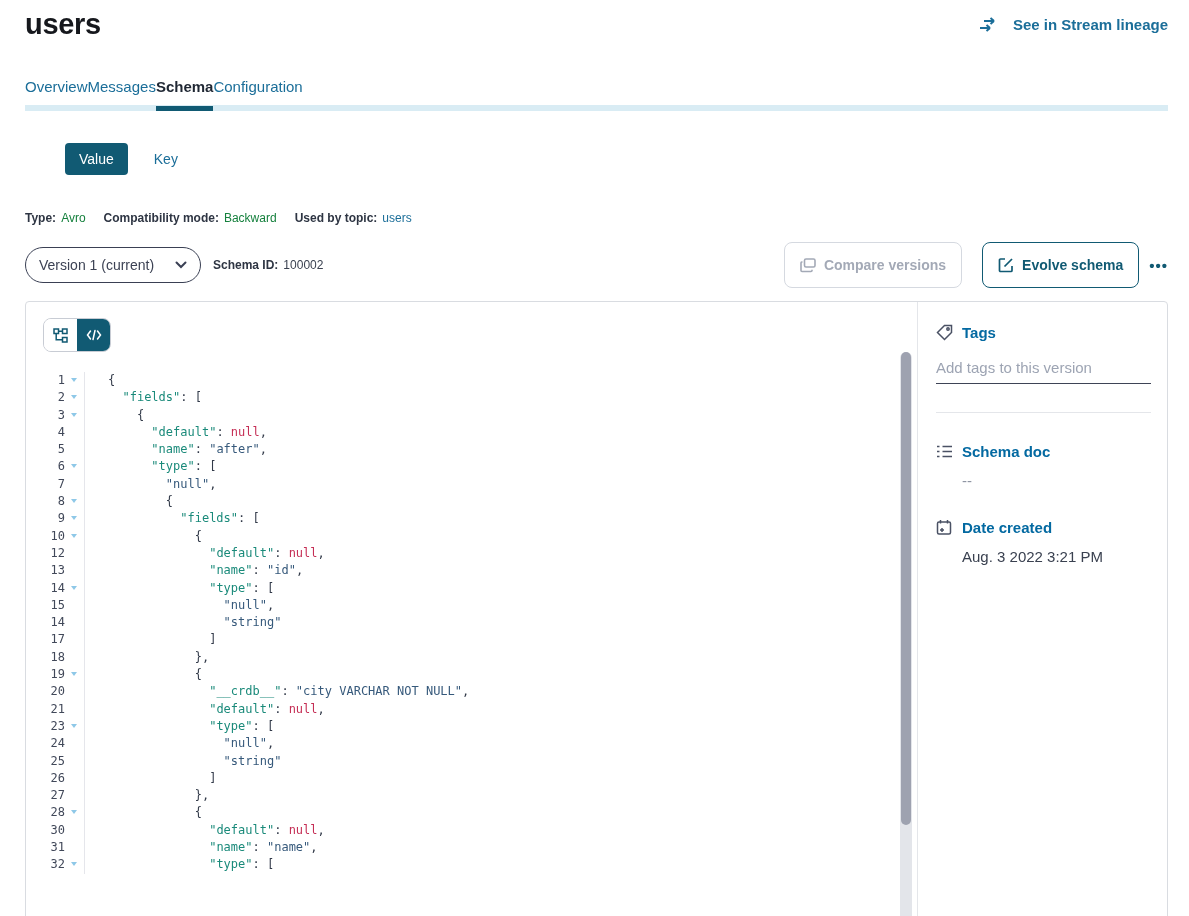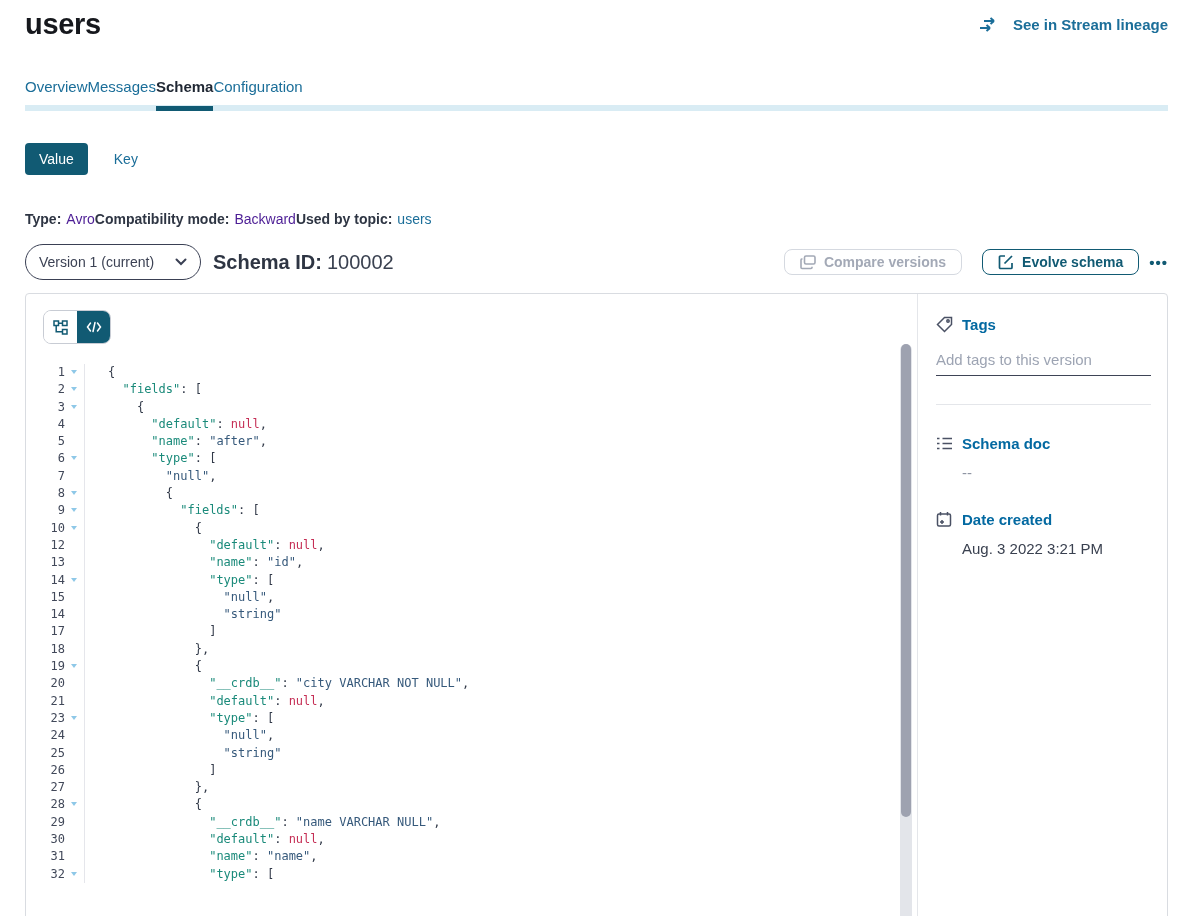--- a/index.html
+++ b/index.html
@@ -13,40 +13,40 @@
   .lineage-link { display:flex; align-items:center; gap:15px; margin-top:8px;
     color:#1B6E99; font-size:15px; font-weight:700; cursor:pointer; }
 
   
   .tabstrip { display:flex; position:relative; margin-top:37px; }
   .tab { font-size:15px; color:#1B6E99; padding-bottom:16px; position:relative; z-index:1; cursor:pointer; }
   .tab.active { color:#1F2733; font-weight:700; box-shadow: inset 0 -5px 0 #115A73; }
   .tabbar { position:absolute; left:0; right:0; bottom:0; height:6px; background:#D9ECF4; }
 
   
-  .vk-row { margin-top:32px; display:flex; align-items:center; }
+  .vk-row { margin-top:32px; display:flex; align-items:center;margin-left:40px; }
   .value-btn { background:#115A73; color:#fff; border:none; border-radius:4px;
     font-family:inherit; font-size:14px; padding:8px 14px; cursor:pointer; }
   .key-link { margin-left:26px; color:#1B6E99; font-size:14px; cursor:pointer; }
 
   
-  .meta-row { margin-top:36px; display:flex; font-size:14px; }
+  .meta-row { margin-top:36px; display:flex; gap:18px; font-size:12px; }
   .meta-item { display:flex; gap:5px; }
   .meta-label { font-weight:700; color:#2E3543; }
-  .meta-value { color:#4c1d95; }
+  .meta-value { color:#15803d; }
   .meta-value.link { color:#1B6E99; cursor:pointer; }
 
   
   .version-row { margin-top:17px; display:flex; align-items:center; }
   .version-select { width:176px; height:36px; border:1px solid #3A4054; border-radius:18px;
     display:flex; align-items:center; justify-content:space-between; padding:0 13px;
     font-size:14px; color:#3C4254; background:#fff; cursor:pointer; }
-  .schema-id { margin-left:12px; font-size:20px; display:flex; gap:5px; }
+  .schema-id { margin-left:12px; font-size:12px; display:flex; gap:5px; }
   .spacer { flex:1; }
-  .btn { height:26px; border-radius:8px; background:#fff; font-family:inherit;
+  .btn { height:46px; border-radius:8px; background:#fff; font-family:inherit;
     font-size:14px; font-weight:700; display:flex; align-items:center; gap:8px; padding:0 15px; cursor:pointer; }
   .btn.compare { border:1px solid #D5D9E0; color:#A3A9B6; margin-right:20px; cursor:default; }
   .btn.evolve { border:1px solid #115A73; color:#115A73; }
   .more-btn { border:none; background:none; color:#115A73; font-size:15px; font-weight:800;
     letter-spacing:1px; margin-left:10px; cursor:pointer; }
 
   
   .card { margin-top:13px; border:1px solid #D9DCE1; border-radius:4px; height:700px;
     display:flex; overflow:hidden; }
   .code-pane { flex:1; position:relative; padding-top:16px; }
@@ -211,21 +211,20 @@
           <div class="code-line"><span class="ln">18</span><span class="foldcol"></span><span class="codetext"><span class="tok-p">            },</span></span></div>
           <div class="code-line"><span class="ln">19</span><span class="foldcol"><span class="fold-tri"></span></span><span class="codetext"><span class="tok-p">            {</span></span></div>
           <div class="code-line"><span class="ln">20</span><span class="foldcol"></span><span class="codetext"><span class="tok-p">              </span><span class="tok-k">"__crdb__"</span><span class="tok-p">: </span><span class="tok-s">"city VARCHAR NOT NULL"</span><span class="tok-p">,</span></span></div>
           <div class="code-line"><span class="ln">21</span><span class="foldcol"></span><span class="codetext"><span class="tok-p">              </span><span class="tok-k">"default"</span><span class="tok-p">: </span><span class="tok-n">null</span><span class="tok-p">,</span></span></div>
           <div class="code-line"><span class="ln">23</span><span class="foldcol"><span class="fold-tri"></span></span><span class="codetext"><span class="tok-p">              </span><span class="tok-k">"type"</span><span class="tok-p">: [</span></span></div>
           <div class="code-line"><span class="ln">24</span><span class="foldcol"></span><span class="codetext"><span class="tok-p">                </span><span class="tok-s">"null"</span><span class="tok-p">,</span></span></div>
           <div class="code-line"><span class="ln">25</span><span class="foldcol"></span><span class="codetext"><span class="tok-p">                </span><span class="tok-s">"string"</span></span></div>
           <div class="code-line"><span class="ln">26</span><span class="foldcol"></span><span class="codetext"><span class="tok-p">              ]</span></span></div>
           <div class="code-line"><span class="ln">27</span><span class="foldcol"></span><span class="codetext"><span class="tok-p">            },</span></span></div>
           <div class="code-line"><span class="ln">28</span><span class="foldcol"><span class="fold-tri"></span></span><span class="codetext"><span class="tok-p">            {</span></span></div>
-          <div class="code-line"><span class="ln">29</span><span class="foldcol"></span><span class="codetext"><span class="tok-p">              </span><span class="tok-k">"__crdb__"</span><span class="tok-p">: </span><span class="tok-s">"name VARCHAR NULL"</span><span class="tok-p">,</span></span></div>
           <div class="code-line"><span class="ln">30</span><span class="foldcol"></span><span class="codetext"><span class="tok-p">              </span><span class="tok-k">"default"</span><span class="tok-p">: </span><span class="tok-n">null</span><span class="tok-p">,</span></span></div>
           <div class="code-line"><span class="ln">31</span><span class="foldcol"></span><span class="codetext"><span class="tok-p">              </span><span class="tok-k">"name"</span><span class="tok-p">: </span><span class="tok-s">"name"</span><span class="tok-p">,</span></span></div>
           <div class="code-line"><span class="ln">32</span><span class="foldcol"><span class="fold-tri"></span></span><span class="codetext"><span class="tok-p">              </span><span class="tok-k">"type"</span><span class="tok-p">: [</span></span></div>
         </div>
 
       <div class="vscroll">
         <div class="thumb"></div>
       </div>
     </div>
 

